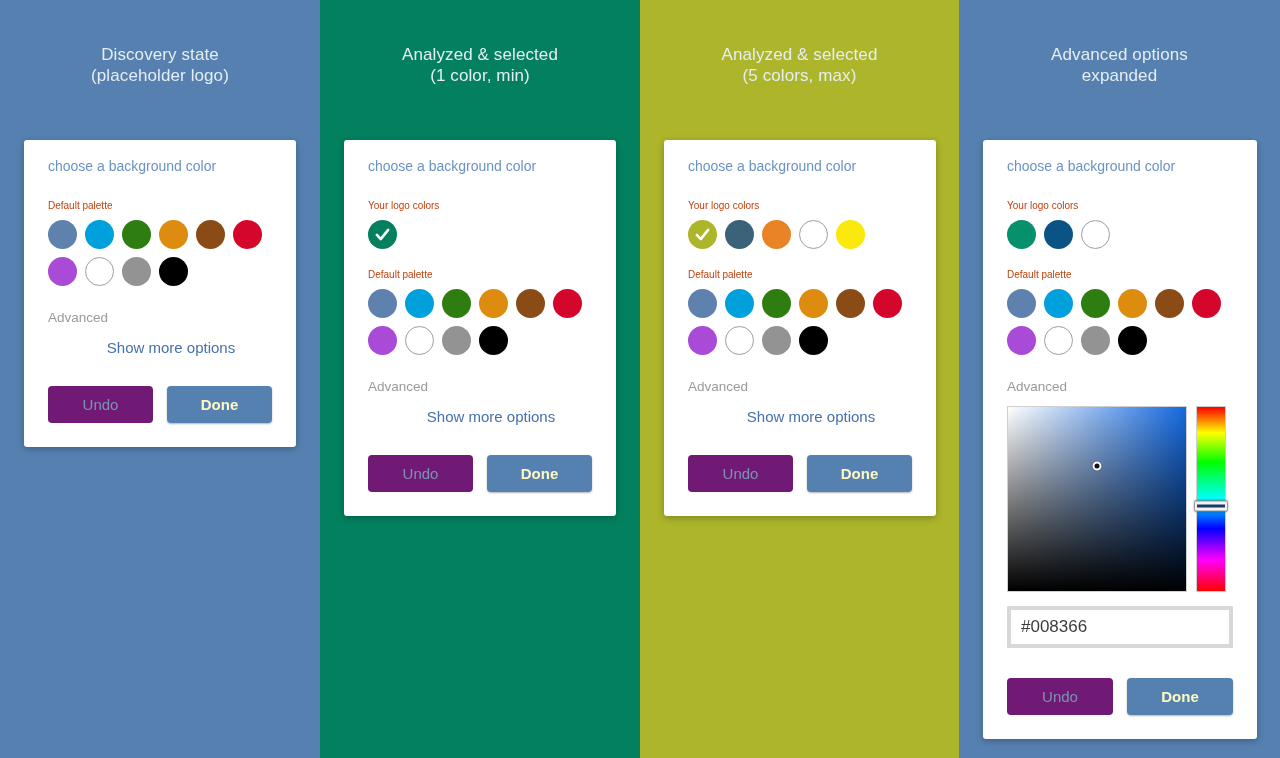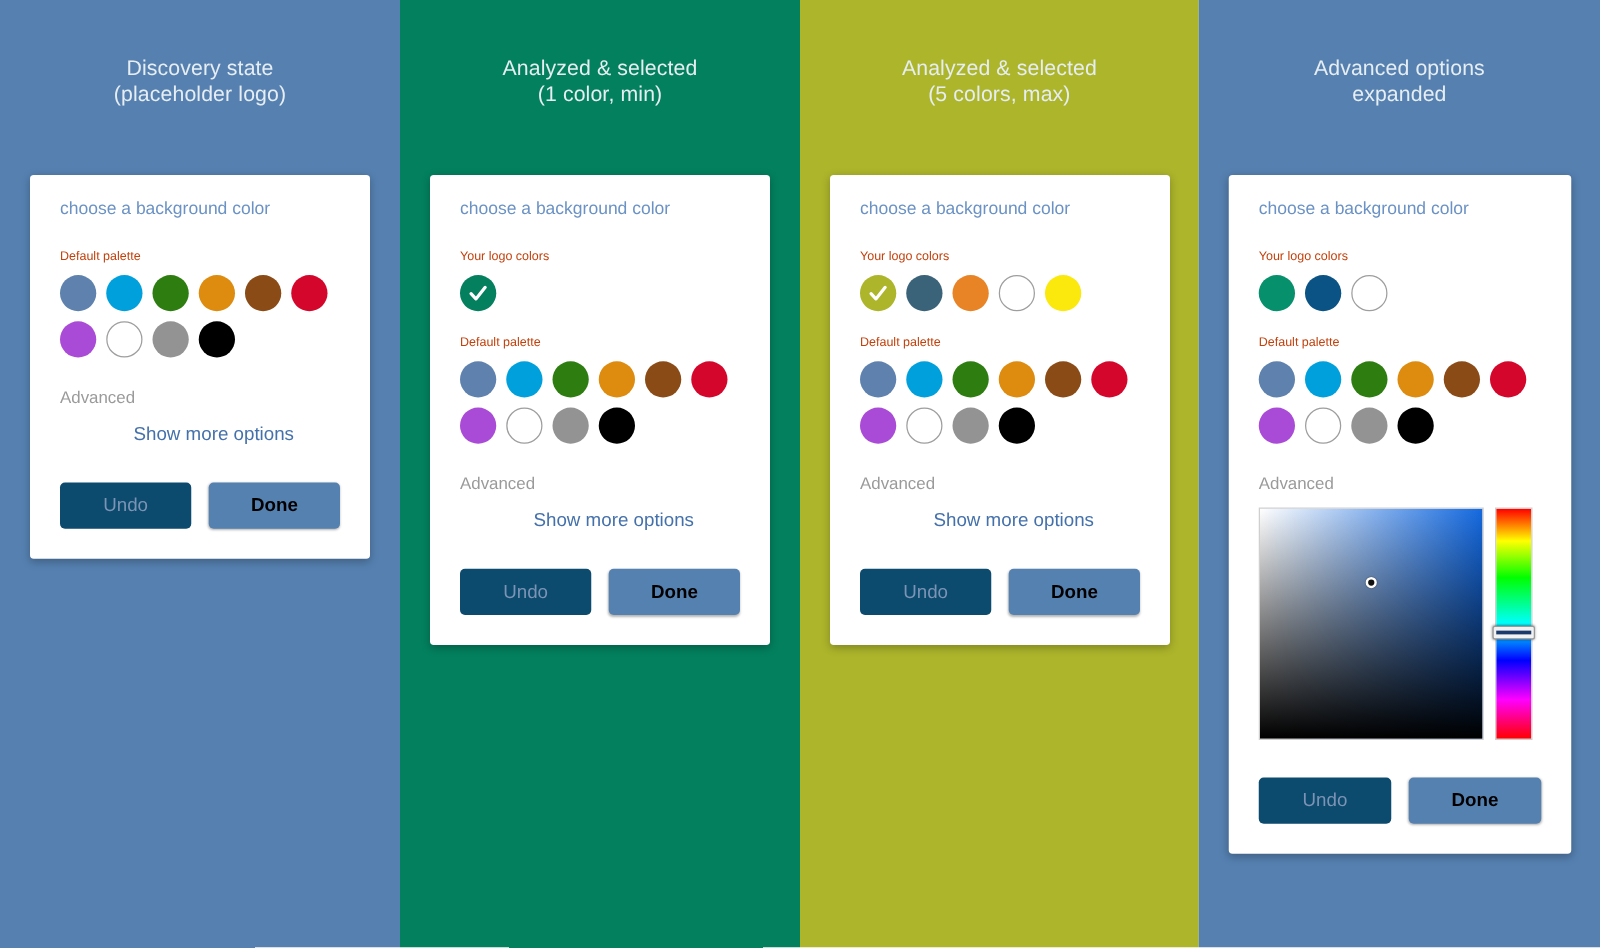--- a/index.html
+++ b/index.html
@@ -103,26 +103,26 @@
   .btn {
     border: none;
     border-radius: 4px;
     font-size: 15px;
     cursor: pointer;
     font-family: "Liberation Sans", sans-serif;
     height: 37px;
     flex: 1 1 0;
   }
   .btn-undo {
-    background: #0c4a6e;
+    background: #701a75;
     color: #7b93b4;
   }
   .btn-done {
     background: #5581b0;
-    color: #000000;
+    color: #fef9c3;
     font-weight: bold;
     box-shadow: 0 1px 2px rgba(0,0,0,.3);
   }
   
   .picker-wrap {
     display: flex;
     gap: 9px;
     margin-top: 12px;
   }
   .sv-box {
@@ -301,18 +301,18 @@
           <div class="swatch bordered" style="background: rgb(255, 255, 255);"></div>
           <div class="swatch" style="background: rgb(147, 147, 147);"></div>
           <div class="swatch" style="background: rgb(0, 0, 0);"></div>
         </div><div class="advanced-label">Advanced</div><div class="picker-wrap">
           <div class="sv-box">
             <div class="sv-cursor" style="left: 50%; top: 32%;"></div>
           </div>
           <div class="hue-strip">
             <div class="hue-handle" style="top: 54%;"></div>
           </div>
-        </div><div class="btn-row">
+        </div><input class="hex-field" type="text" placeholder="#000000" value="#008366" style=""><div class="btn-row">
           <button class="btn btn-undo">Undo</button>
           <button class="btn btn-done">Done</button>
         </div></div>
     </div>
   </div>
 
 </body></html>

